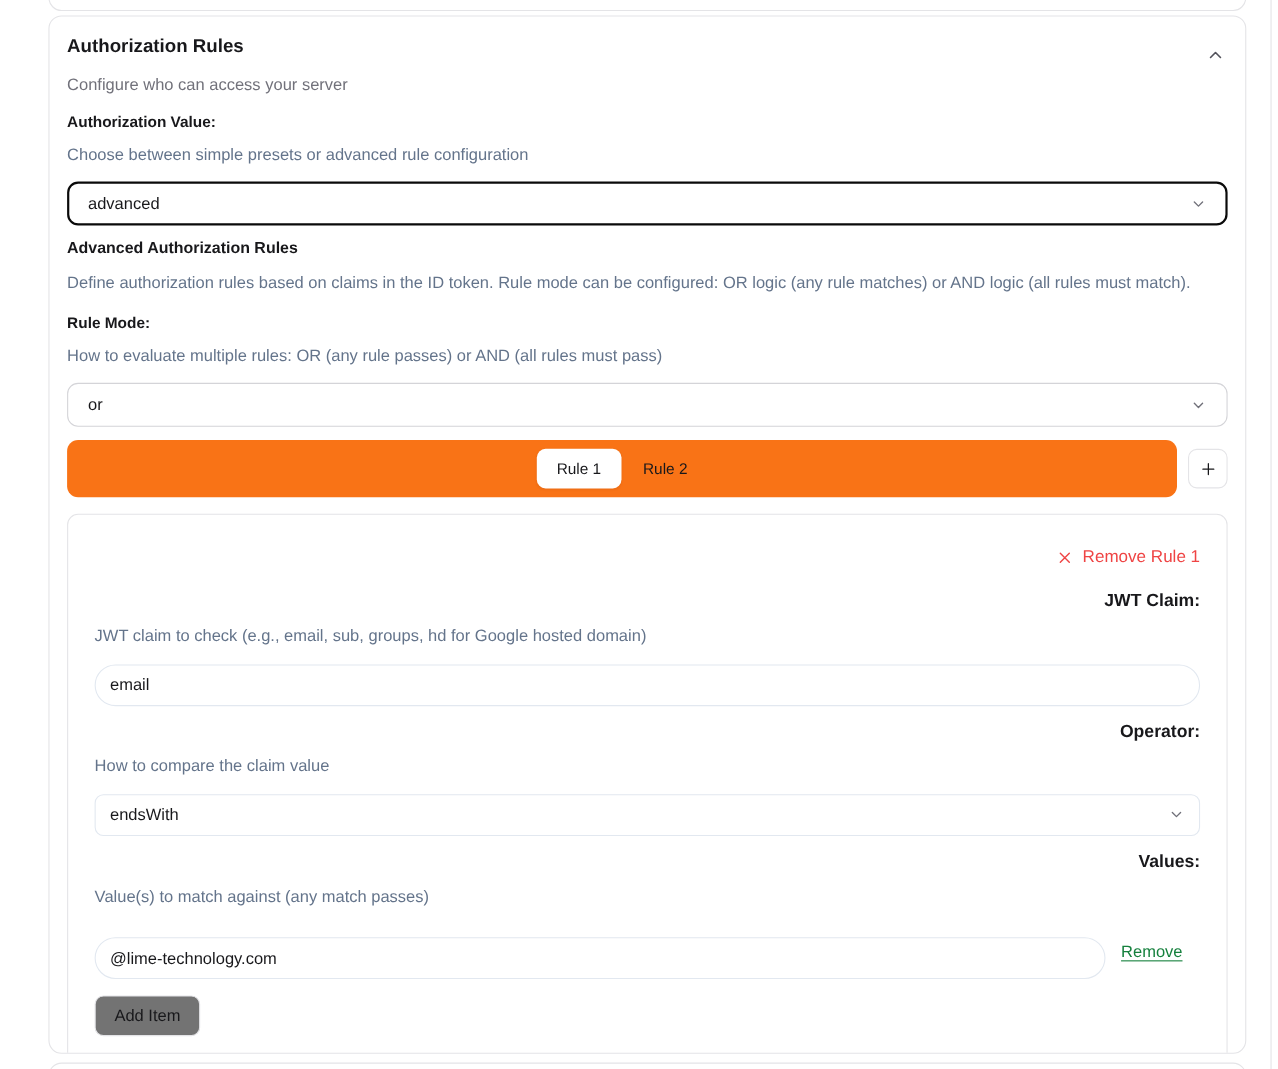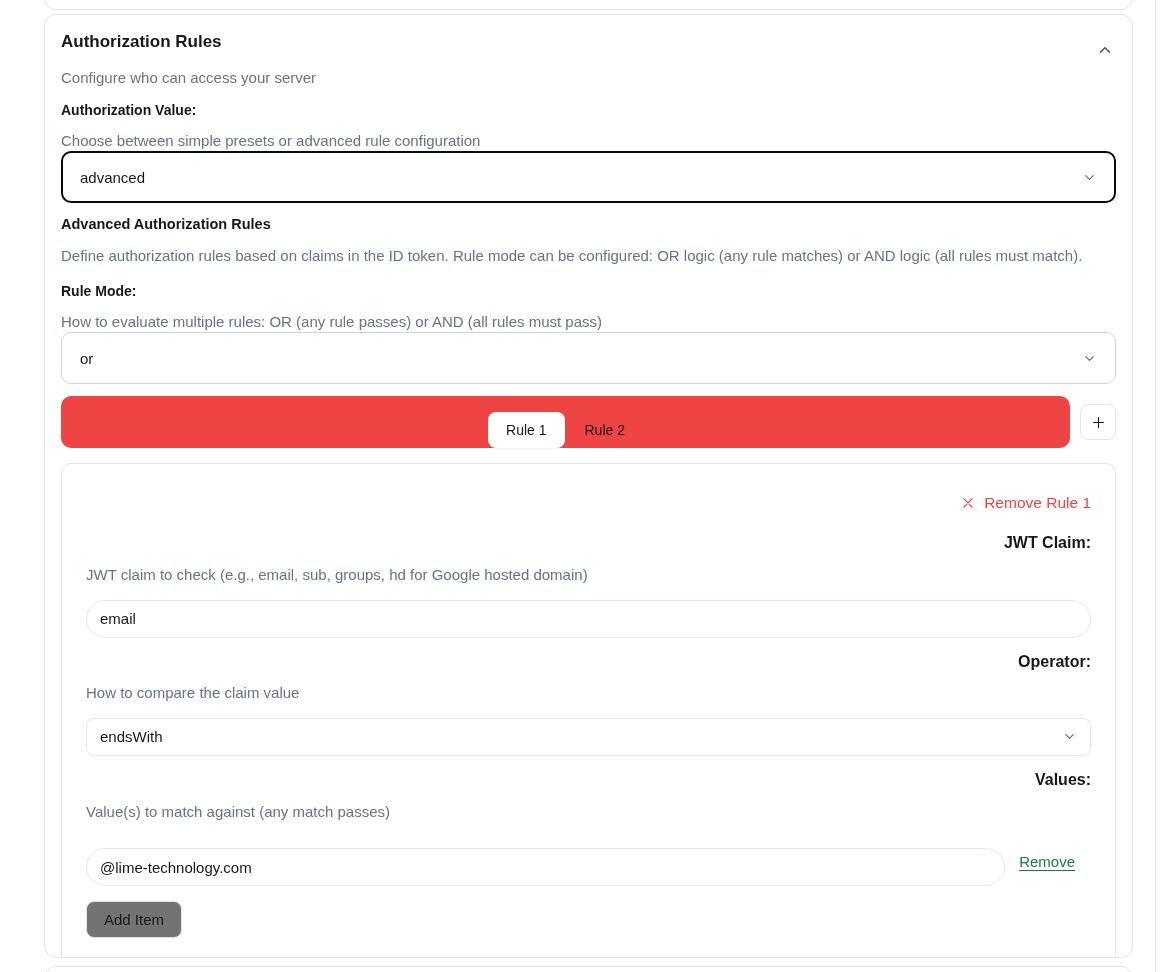--- a/index.html
+++ b/index.html
@@ -31,44 +31,44 @@
   .header-row { display: flex; align-items: flex-start; justify-content: space-between; }
   .card-title { font-size: 17px; font-weight: 600; line-height: 1.3; color: #18181b; }
   .card-subtitle { margin-top: 7px; font-size: 15px; line-height: 1.3; color: #71717a; }
   .collapse-btn { background: none; border: none; padding: 2px; cursor: pointer; margin-top: 8px; }
 
   .field-label { margin-top: 13px; font-size: 14px; font-weight: 600; line-height: 1.3; color: #18181b; }
   .field-desc { margin-top: 12px; font-size: 15px; line-height: 1.3; color: #64748b; }
 
   .select {
     box-sizing: border-box;
-    margin-top: 1px;
-    height: 52px;
+    margin-top: 15px;
+    height: 40px;
     width: 100%;
     border: 1px solid #d4d4d8;
     border-radius: 10px;
     background: #fff;
     display: flex;
     align-items: center;
     justify-content: space-between;
     padding: 0 18px;
     font-size: 15px;
     color: #18181b;
     cursor: pointer;
   }
   .select.focused { border: 2px solid #0a0a0a; padding: 0 17px; }
 
   .section-title { margin-top: 12px; font-size: 14.5px; font-weight: 600; line-height: 1.3; color: #18181b; }
   .section-title + .field-desc { margin-top: 12px; }
   .mt-lg { margin-top: 16px; }
 
   .tabs-row { margin-top: 12px; display: flex; align-items: center; gap: 10px; }
   .tab-bar {
-    flex: 1; height: 52px; background: #ef4444; border-radius: 10px;
-    display: flex; align-items: flex-end; justify-content: center; gap: 2px;
+    flex: 1; height: 52px; background: #f97316; border-radius: 10px;
+    display: flex; align-items: center; justify-content: center; gap: 2px;
   }
   .tab {
     box-sizing: border-box; height: 36px; padding: 0 18px; border-radius: 8px;
     display: flex; align-items: center; font-size: 14px; font-weight: 500;
     color: #18181b; cursor: pointer; background: transparent; border: none;
   }
   .tab.active { background: #ffffff; box-shadow: 0 1px 2px rgba(0,0,0,0.05); }
   .add-tab-btn {
     box-sizing: border-box; width: 36px; height: 36px; flex: 0 0 36px;
     background: #fff; border: 1px solid #e4e4e7; border-radius: 8px;

